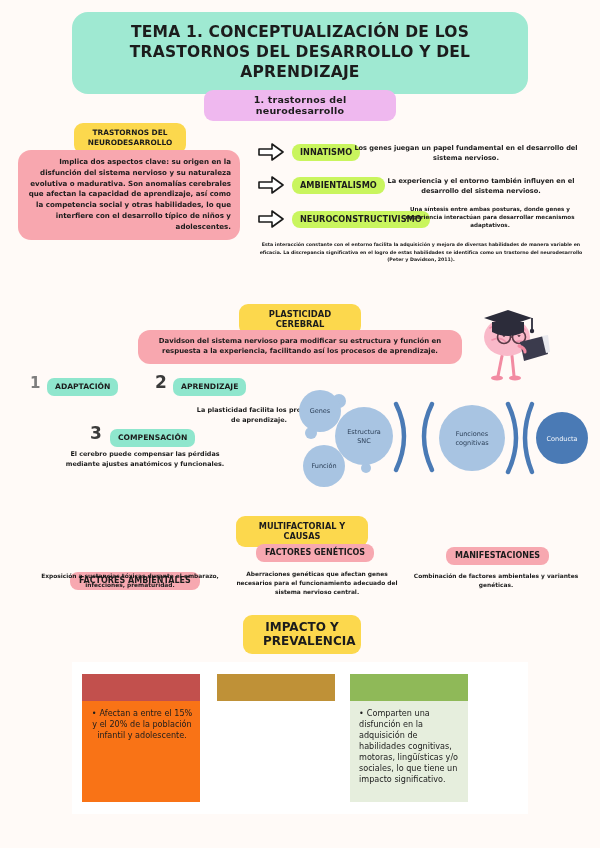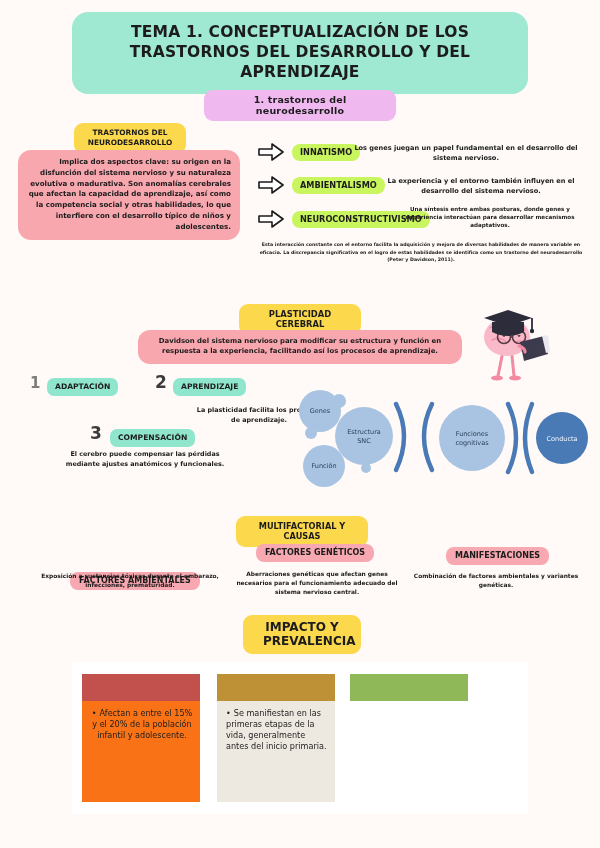--- a/index.html
+++ b/index.html
@@ -384,22 +384,22 @@
 
   <div class="impacto-card">
     <div class="col" style="left:10px;">
       <div class="col-head" style="background:#c2504d;"></div>
       <div class="col-body" style="background:#f97316;text-align:center;">
         <span class="bullet">•</span><span>Afectan a entre el 15% y el 20% de la población infantil y adolescente.</span>
       </div>
     </div>
     <div class="col" style="left:145px;">
       <div class="col-head" style="background:#bf9137;"></div>
-      <div class="col-body" style="background:#eee9e0;">
-        <span class="bullet">•</span><span>Se manifiestan en las primeras etapas de la vida, generalmente antes del inicio primaria.</span>
-      </div>
     </div>
     <div class="col" style="left:278px;">
       <div class="col-head" style="background:#8fb958;"></div>
+      <div class="col-body" style="background:#e6eedd;">
+        <span class="bullet">•</span><span>Comparten una disfunción en la adquisición de habilidades cognitivas, motoras, lingüísticas y/o sociales, lo que tiene un impacto significativo.</span>
+      </div>
     </div>
   </div>
 
 </div>
 
 </body></html>

